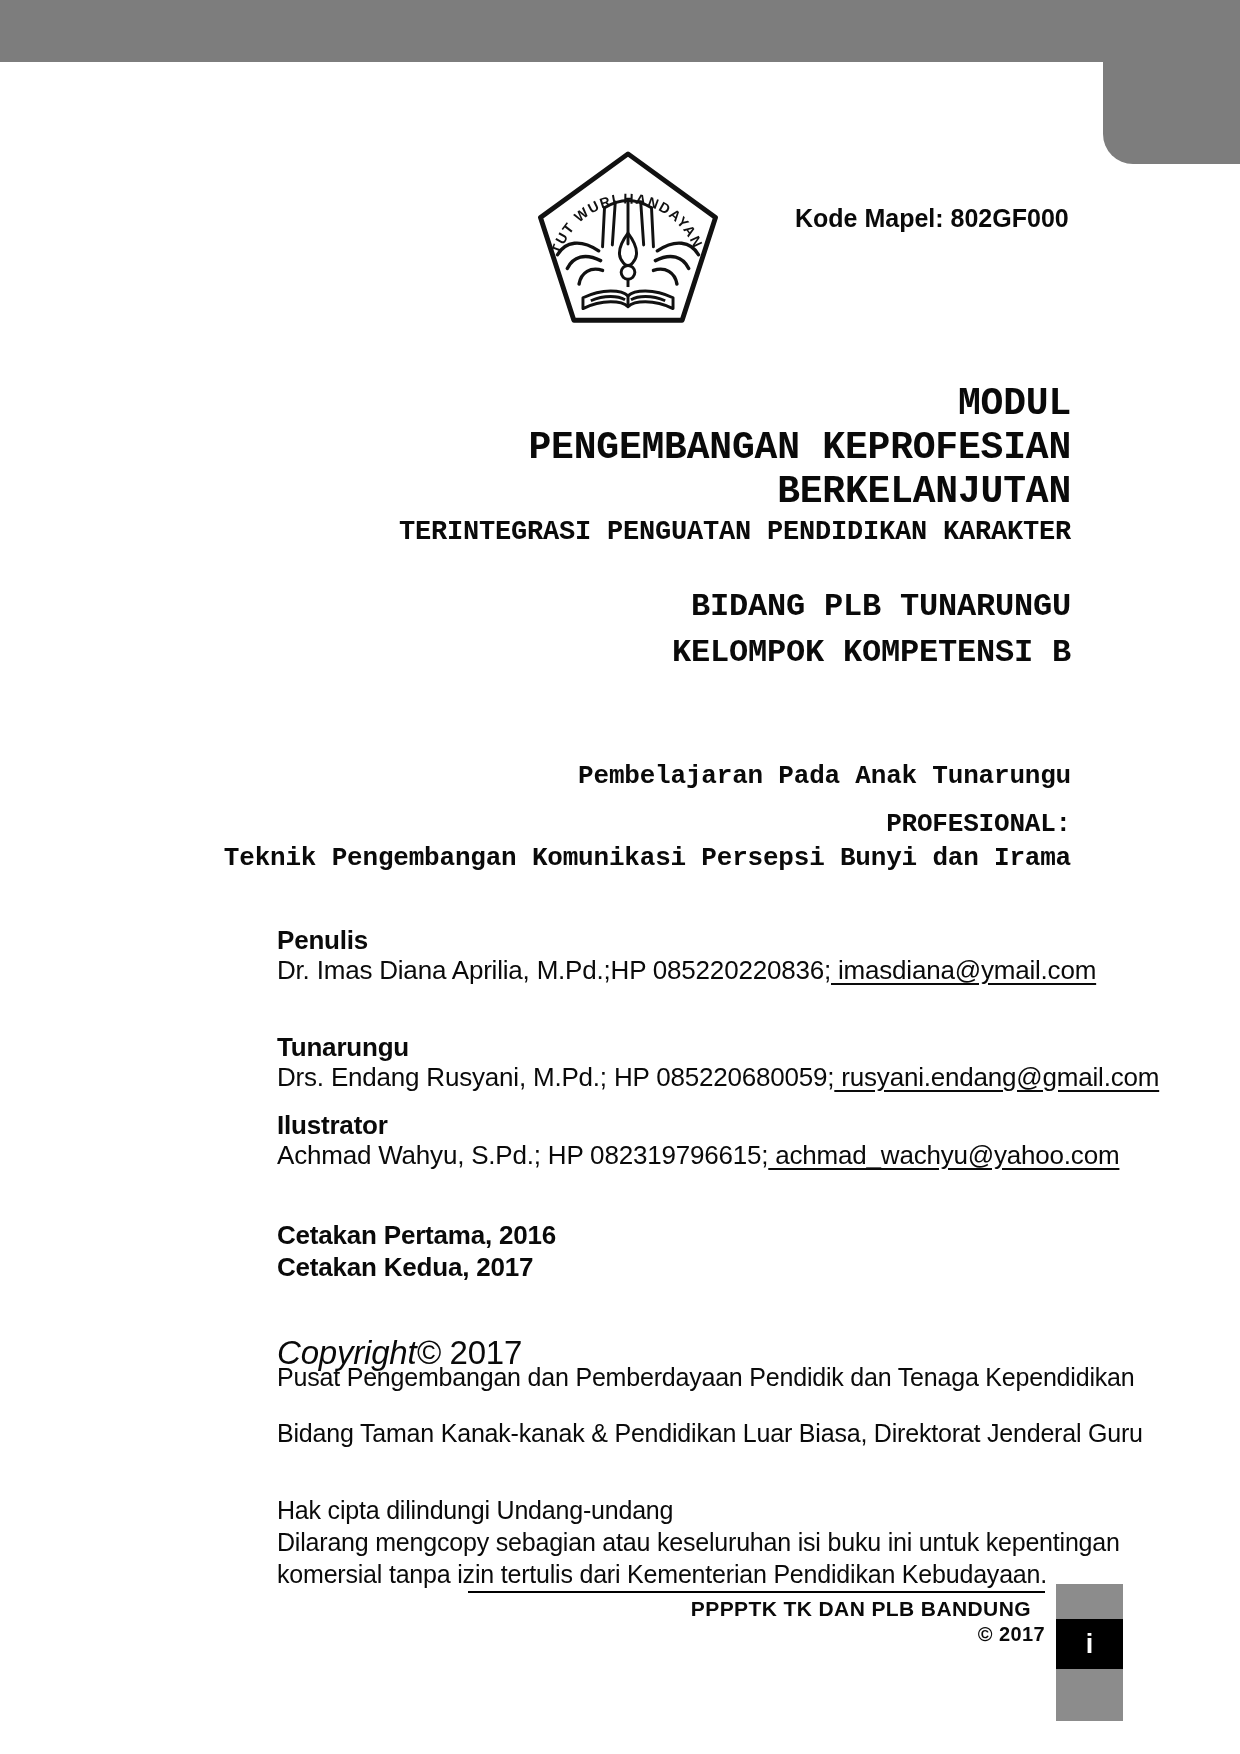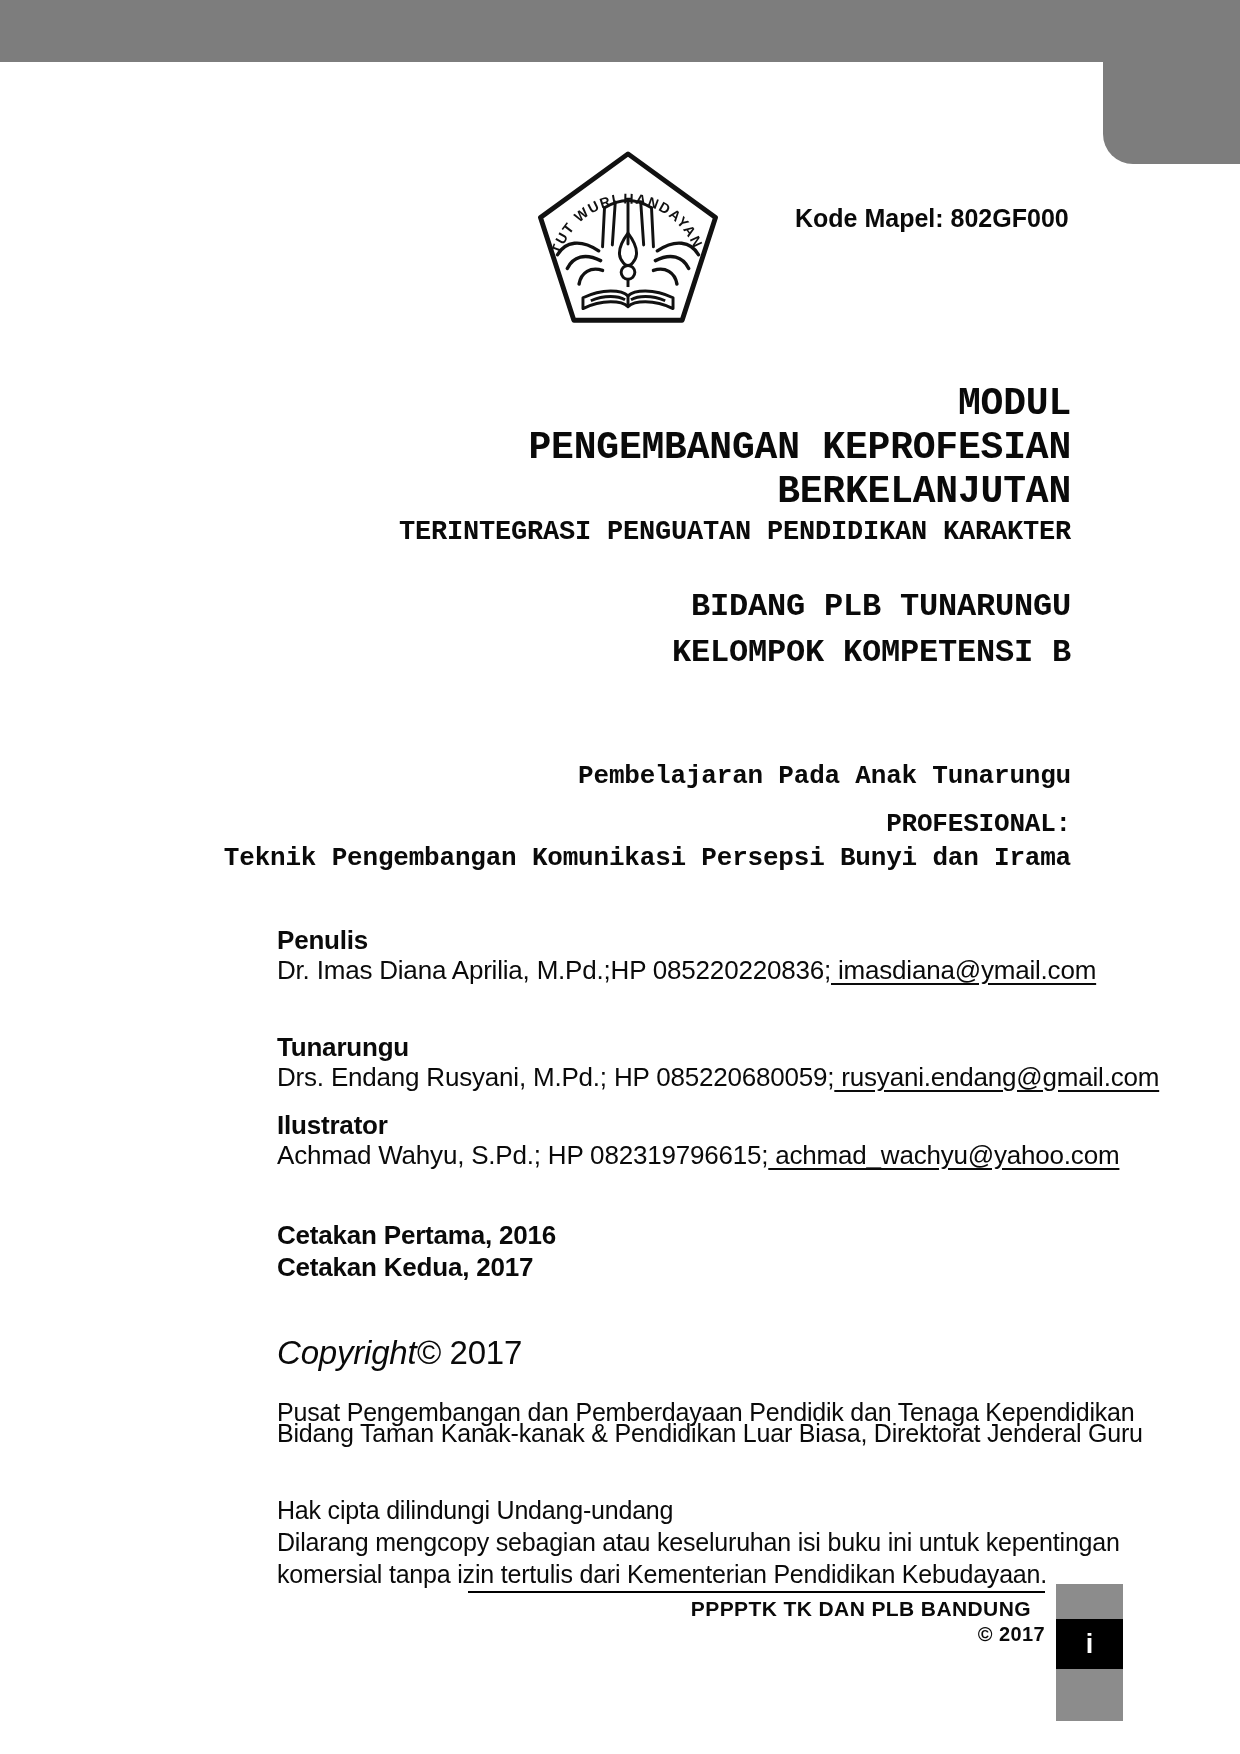--- a/index.html
+++ b/index.html
@@ -99,21 +99,21 @@
   <div class="abs leftcol body-line" style="top:1062px"><span>Drs. Endang Rusyani, M.Pd.; HP 085220680059;</span><span class="email"> rusyani.endang@gmail.com</span></div>
 
   <div class="abs leftcol body-line b" style="top:1110px">Ilustrator</div>
   <div class="abs leftcol body-line" style="top:1140px"><span>Achmad Wahyu, S.Pd.; HP 082319796615;</span><span class="email"> achmad_wachyu@yahoo.com</span></div>
 
   <div class="abs leftcol body-line b" style="top:1220px">Cetakan Pertama, 2016</div>
   <div class="abs leftcol body-line b" style="top:1252px">Cetakan Kedua, 2017</div>
 
   <div class="abs leftcol copyright" style="top:1334px"><span class="it">Copyright©</span><span> 2017</span></div>
 
-  <div class="abs leftcol para-line" style="top:1398px">Pusat Pengembangan dan Pemberdayaan Pendidik dan Tenaga Kependidikan</div>
+  <div class="abs leftcol para-line" style="top:1363px">Pusat Pengembangan dan Pemberdayaan Pendidik dan Tenaga Kependidikan</div>
   <div class="abs leftcol para-line" style="top:1419px">Bidang Taman Kanak-kanak &amp; Pendidikan Luar Biasa, Direktorat Jenderal Guru</div>
 
   <div class="abs leftcol para-line" style="top:1496px">Hak cipta dilindungi Undang-undang</div>
   <div class="abs leftcol para-line" style="top:1528px">Dilarang mengcopy sebagian atau keseluruhan isi buku ini untuk kepentingan</div>
   <div class="abs leftcol para-line" style="top:1560px">komersial tanpa izin tertulis dari Kementerian Pendidikan Kebudayaan.</div>
 
   <div class="abs footer-rule"></div>
   <div class="abs footer-org">PPPPTK TK DAN PLB BANDUNG</div>
   <div class="abs footer-year">© 2017</div>
 

